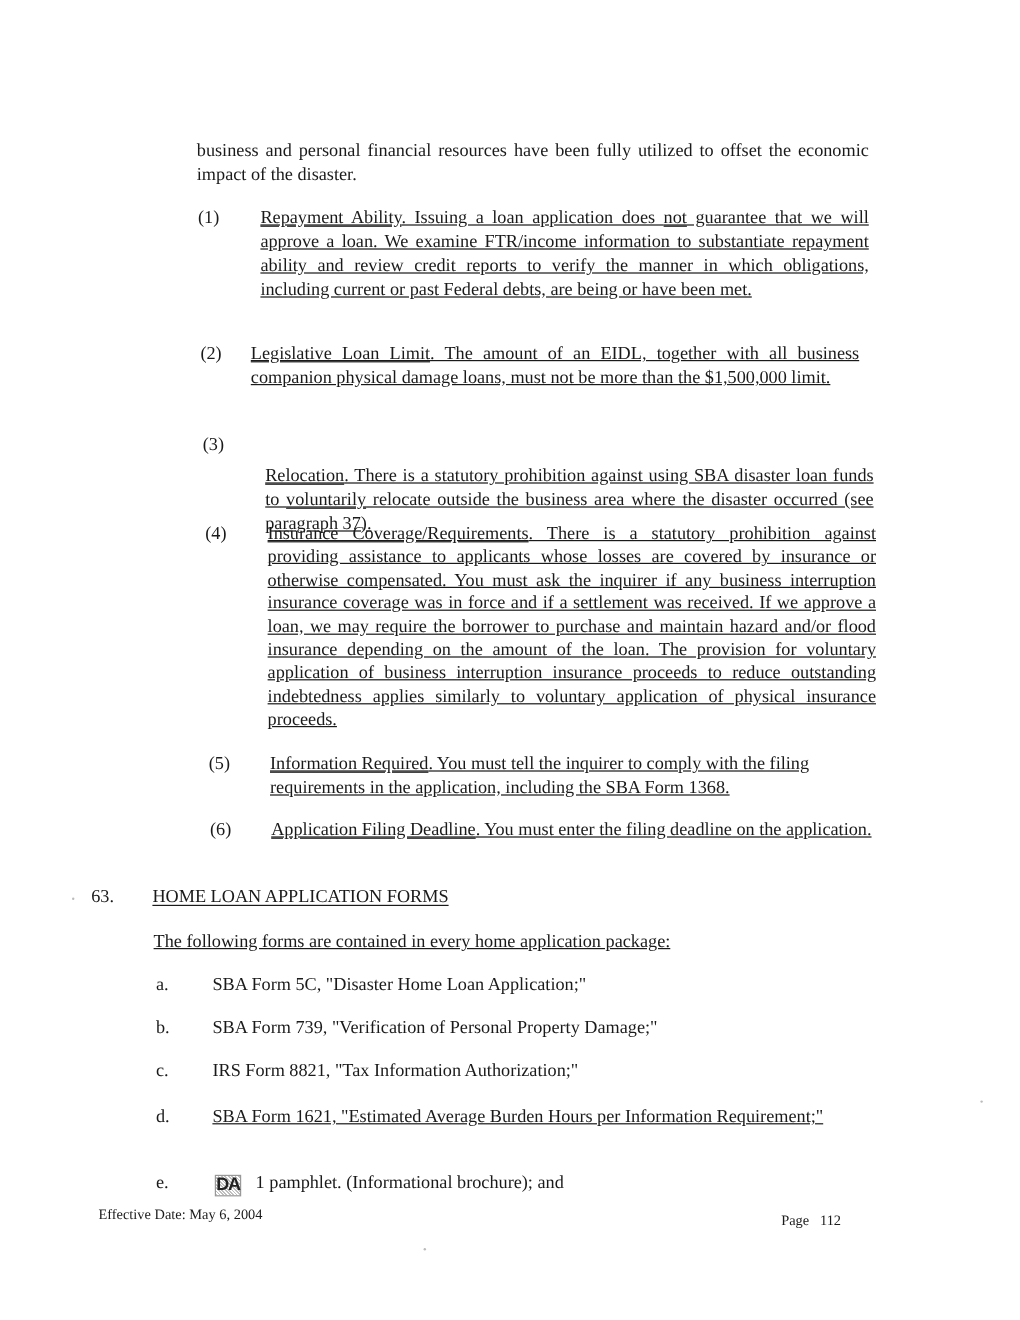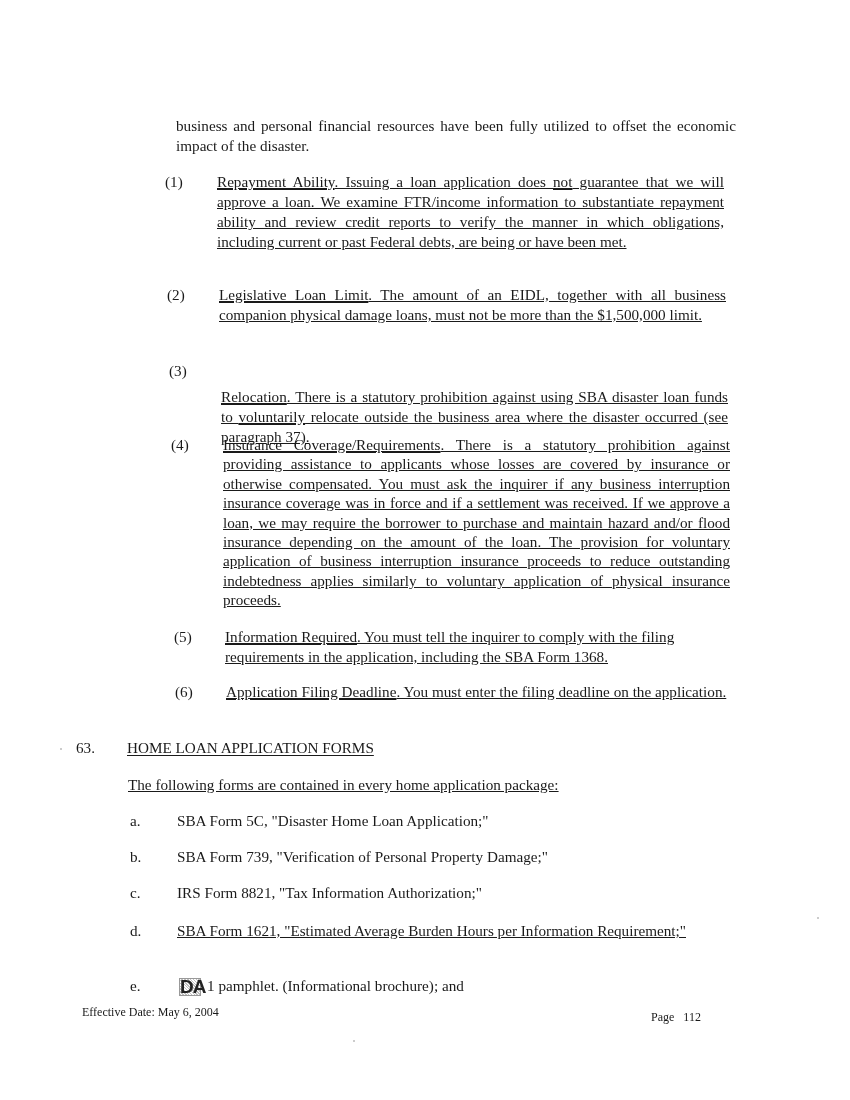--- a/index.html
+++ b/index.html
@@ -4,48 +4,48 @@
   <style>
     html, body { margin: 0; padding: 0; }
     body {
       width: 850px; height: 1100px; background: #ffffff; position: relative; overflow: hidden;
       font-family: "Liberation Serif", "DejaVu Serif", serif; color: #1a1a1a;
     }
     .page { position: absolute; left: 0; top: 0; width: 850px; height: 1100px; }
     .txt { font-size: 15.2px; line-height: 20px; }
     .justify { text-align: justify; text-align-last: left; }
     .u { text-decoration: underline; text-underline-offset: 2px; }
-    .block { position: absolute; margin-left: 12px; }
+    .block { position: absolute; }
     .num { position: absolute; }
     .body { position: absolute; text-decoration: underline; }
     .footer { position: absolute; font-size: 12px; }
     .da-icon {
       display: inline-block; width: 20px; height: 16px; vertical-align: -2px;
       background: repeating-linear-gradient(45deg,#bfbfbf 0 1px,#ffffff 1px 2px);
       border: 1px solid #999; font-family: "Liberation Sans", sans-serif; font-weight: bold;
-      font-size: 19px; line-height: 15px; text-align: center; color: #222; letter-spacing: -1px;
-      margin-right: 6px;
+      font-size: 15px; line-height: 15px; text-align: center; color: #222; letter-spacing: -1px;
+      margin-right: 12px;
     }
     .speck { position: absolute; width: 2px; height: 2px; background: #bbb; border-radius: 1px; }
   </style>
 </head>
 <body>
 
 <div class="page">
 
   <div class="block txt justify" style="left:164px; top:116px; width:560px;">business and personal financial resources have been fully utilized to offset the economic impact of the disaster.</div>
 
   <div>
     <span class="num txt" style="left:165px; top:172px;">(1)</span>
     <div class="body txt justify" style="left:217px; top:172px; width:507px;"><span class="u">Repayment Ability</span><span>. Issuing a loan application does </span><span class="u">not</span><span> guarantee that we will approve a loan. We examine FTR/income information to substantiate repayment ability and review credit reports to verify the manner in which obligations, including current or past Federal debts, are being or have been met.</span></div>
   </div>
 
   <div>
     <span class="num txt" style="left:167px; top:285px;">(2)</span>
-    <div class="body txt justify" style="left:219px; top:285px; width:507px;"><span class="u">Legislative Loan Limit</span><span>. The amount of an EIDL, together with all business companion physical damage loans, must not be more than the $1,500,000 limit.</span></div>
+    <div class="body txt justify" style="left:209px; top:285px; width:507px;"><span class="u">Legislative Loan Limit</span><span>. The amount of an EIDL, together with all business companion physical damage loans, must not be more than the $1,500,000 limit.</span></div>
   </div>
 
   <div>
     <span class="num txt" style="left:169px; top:361px;">(3)</span>
     <div class="body txt justify" style="left:221px; top:361px; width:507px;margin-top:26px;"><span class="u">Relocation</span><span>. There is a statutory prohibition against using SBA disaster loan funds to </span><span class="u">voluntarily</span><span> relocate outside the business area where the disaster occurred (see paragraph 37).</span></div>
   </div>
 
   <div>
     <span class="num txt" style="left:171px; top:435px;">(4)</span>
     <div class="body txt justify" style="left:223px; top:435px; width:507px; line-height:19.4px;"><span class="u">Insurance Coverage/Requirements</span><span>. There is a statutory prohibition against providing assistance to applicants whose losses are covered by insurance or otherwise compensated. You must ask the inquirer if any business interruption insurance coverage was in force and if a settlement was received. If we approve a loan, we may require the borrower to purchase and maintain hazard and/or flood insurance depending on the amount of the loan. The provision for voluntary application of business interruption insurance proceeds to reduce outstanding indebtedness applies similarly to voluntary application of physical insurance proceeds.</span></div>

